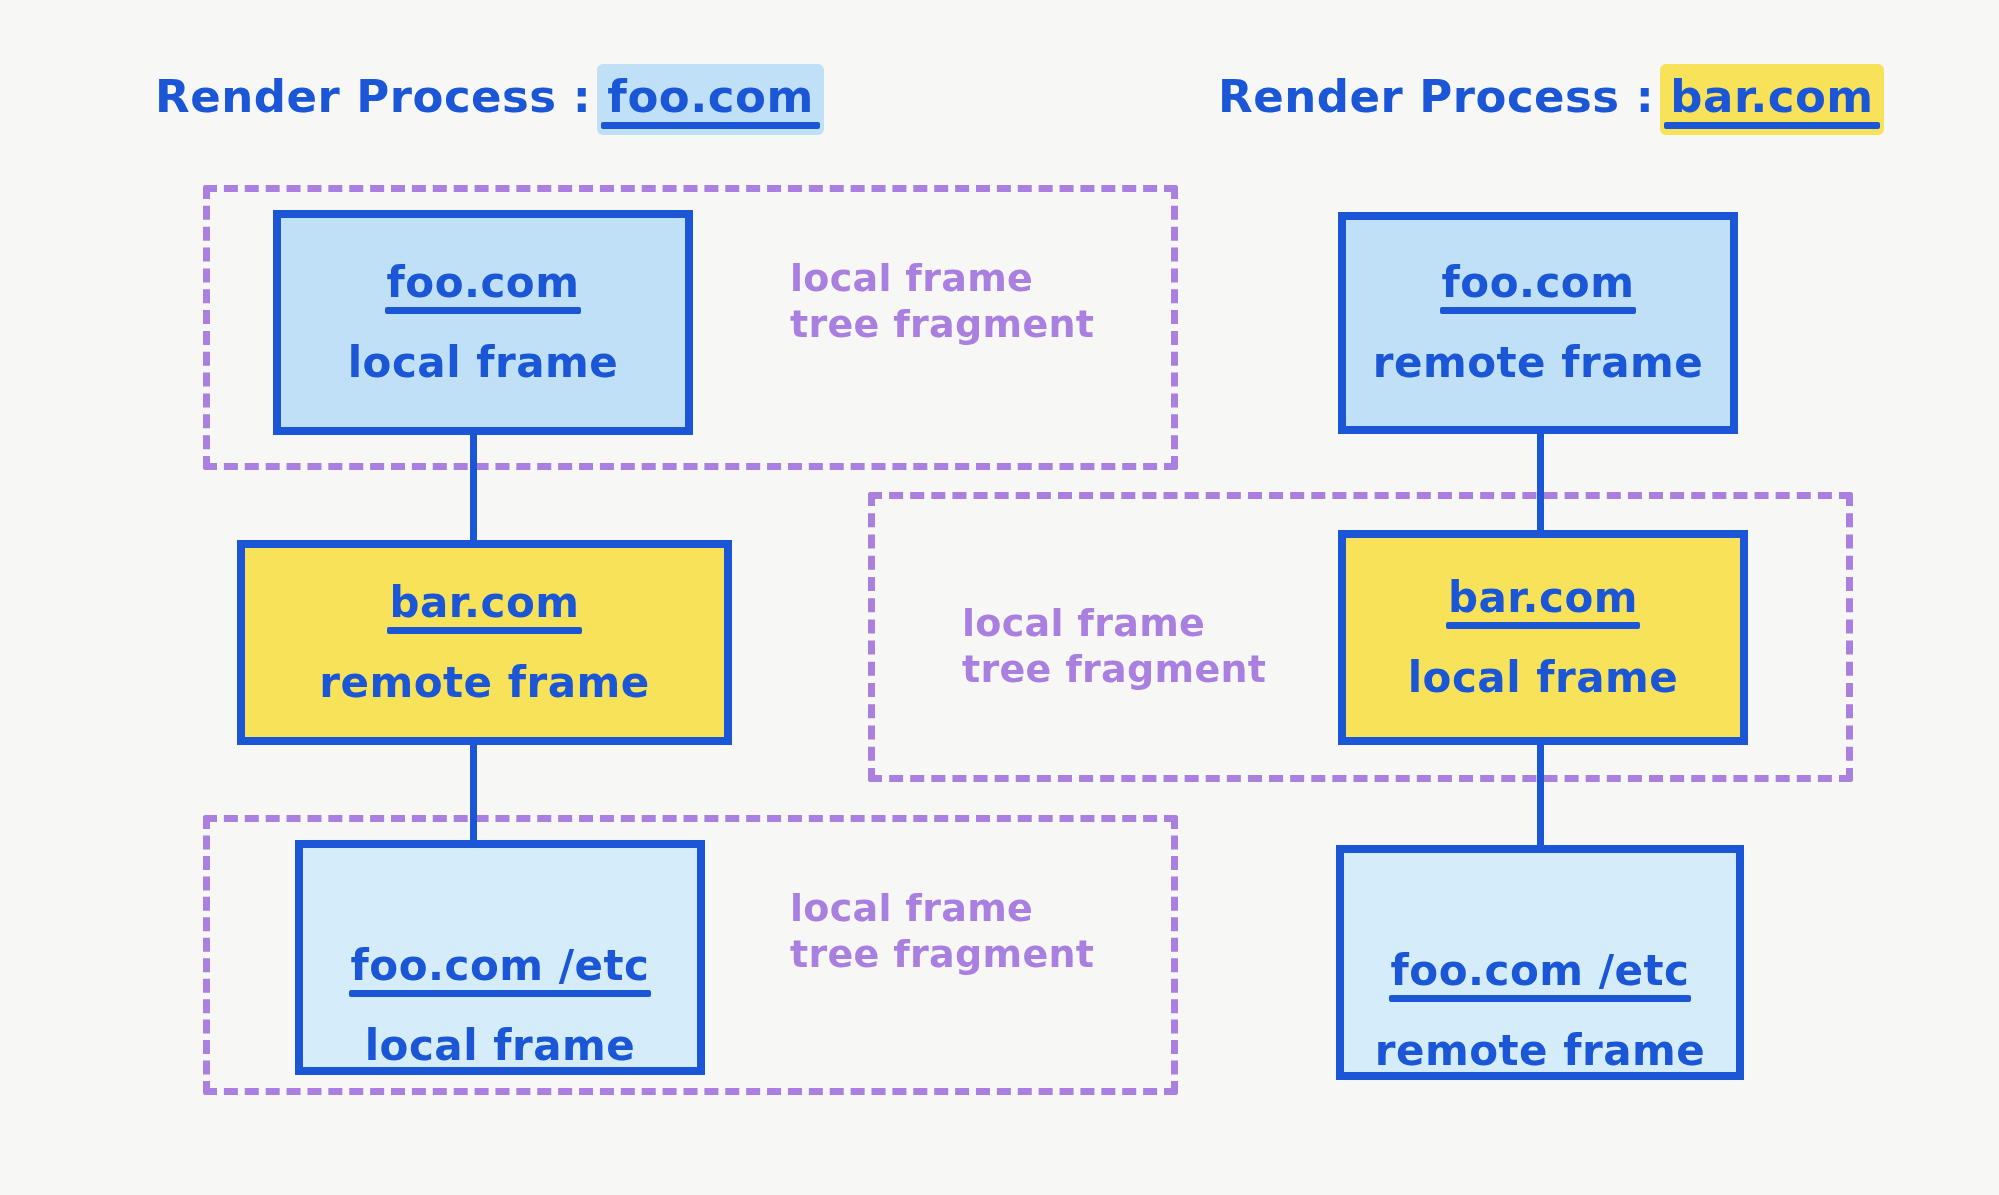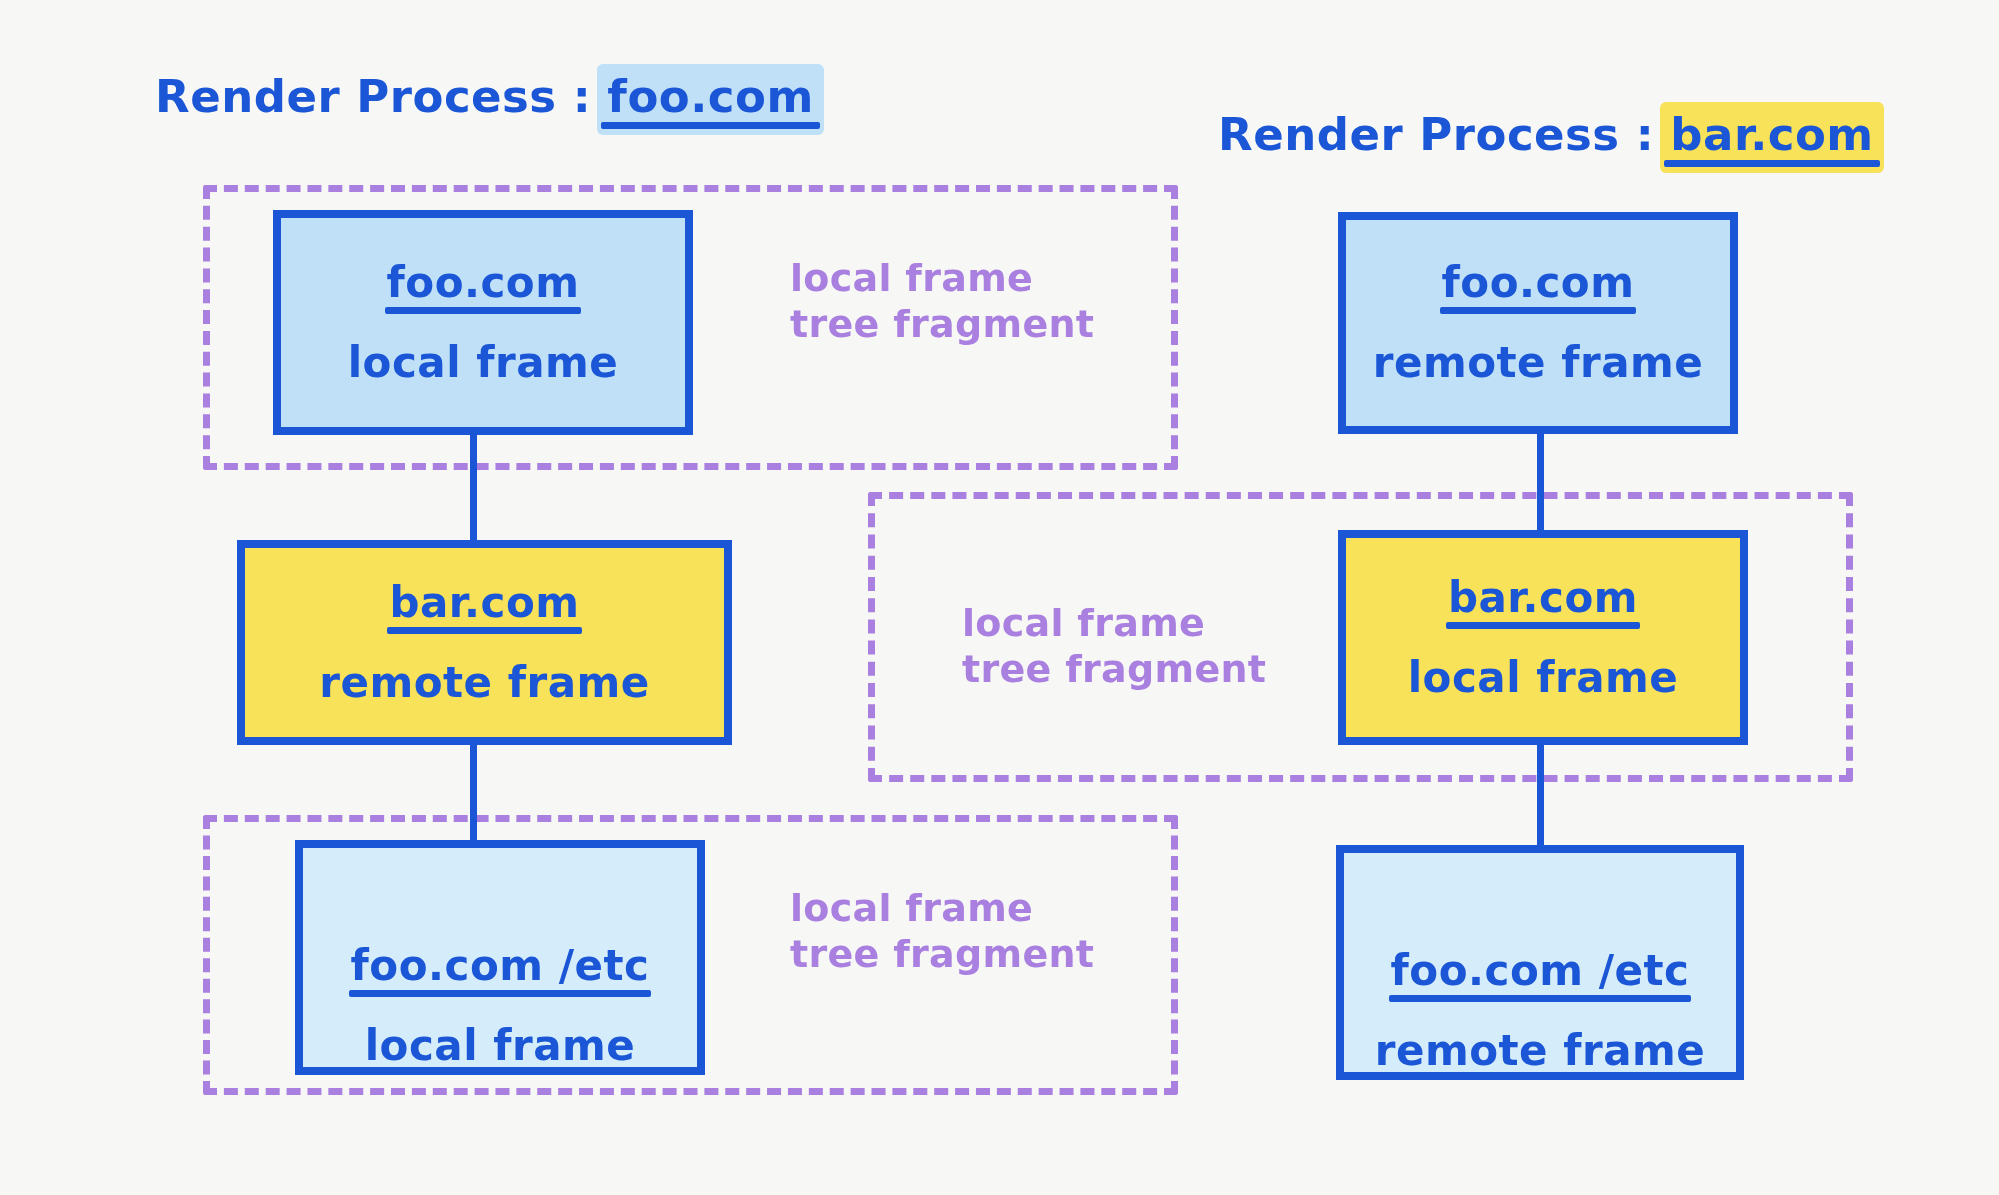--- a/index.html
+++ b/index.html
@@ -126,21 +126,21 @@
 </style>
 </head>
 <body>
 
 <div id="stage">
 
   <div class="proc-title blue-hl" style="left:155px; top:72px;">
     <span class="tlabel">Render Process :</span><span class="thost">foo.com</span>
   </div>
 
-  <div class="proc-title yellow-hl" style="left:1218px; top:72px;margin-top:38px;">
+  <div class="proc-title yellow-hl" style="left:1218px; top:72px;">
     <span class="tlabel">Render Process :</span><span class="thost">bar.com</span>
   </div>
 
   <div class="fragment-region" style="left:203px; top:185px; width:975px; height:285px;"></div>
   <div class="fragment-label" style="left:790px; top:255px;">local frame
 tree fragment</div>
 
   <div class="connector" style="left:470px; top:430px; height:115px;"></div>
 
   <div class="connector" style="left:470px; top:740px; height:110px;"></div>

